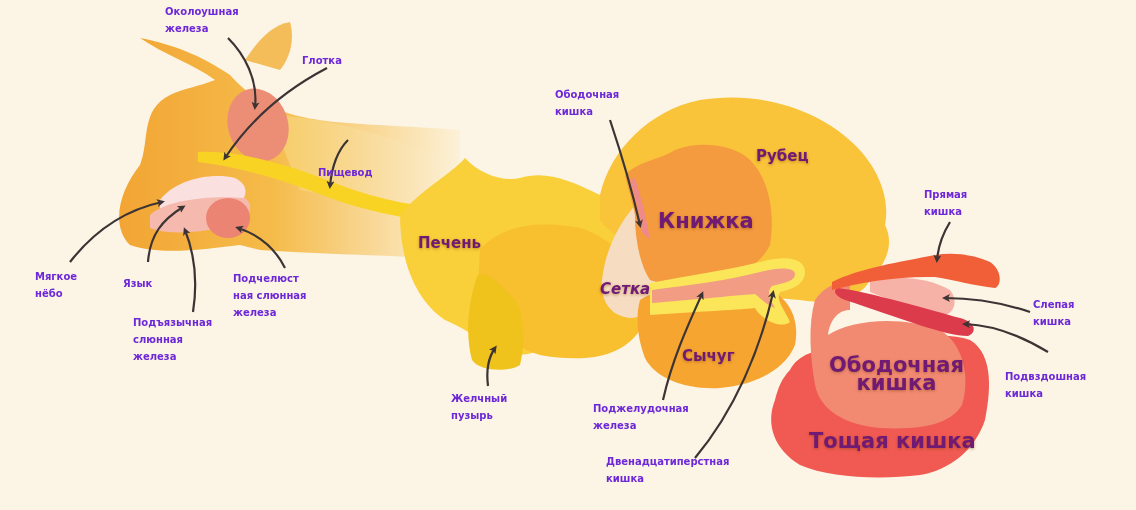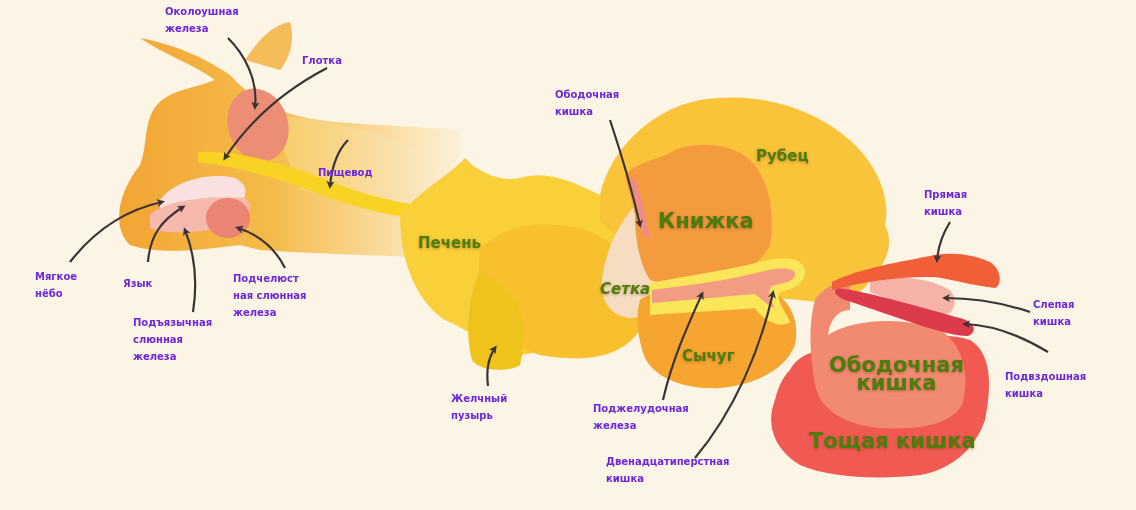--- a/index.html
+++ b/index.html
@@ -1,19 +1,19 @@
 <!DOCTYPE html>
 <html><head>
 <meta charset="utf-8">
 <style>
   html, body { margin:0; padding:0; }
   body { width:1136px; height:510px; background:#fcf4e4; overflow:hidden; position:relative; font-family:"DejaVu Sans", sans-serif; }
   #diagram { position:absolute; left:0; top:0; width:1136px; height:510px; }
   .lbl { position:absolute; color:#6d28d9; font-weight:bold; font-size:10px; line-height:17px; white-space:nowrap; }
-  .lbl-in { position:absolute; color:#4d7c0f; font-weight:bold; font-size:15px; line-height:18px; text-align:center; white-space:nowrap; text-shadow:0 1px 3px rgba(120,60,0,0.45); }
+  .lbl-in { position:absolute; color:#701a75; font-weight:bold; font-size:15px; line-height:18px; text-align:center; white-space:nowrap; text-shadow:0 1px 3px rgba(120,60,0,0.45); }
   .lbl-in.big { font-size:21px; }
   .line { display:block; }
 </style>
 </head>
 <body>
 
 <svg id="diagram" viewBox="0 0 1136 510" xmlns="http://www.w3.org/2000/svg">
   <defs>
     <linearGradient id="headGrad" x1="0" y1="0" x2="1" y2="0">
       <stop offset="0" stop-color="#f2a534"></stop>

